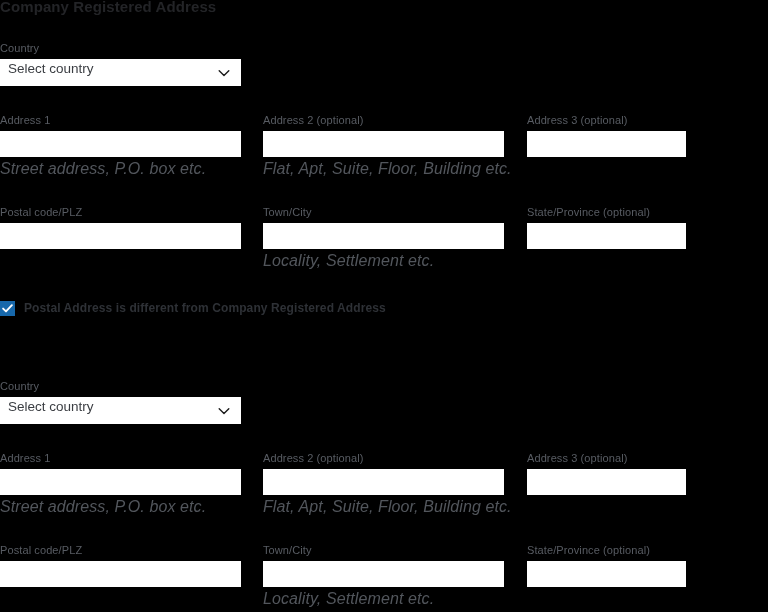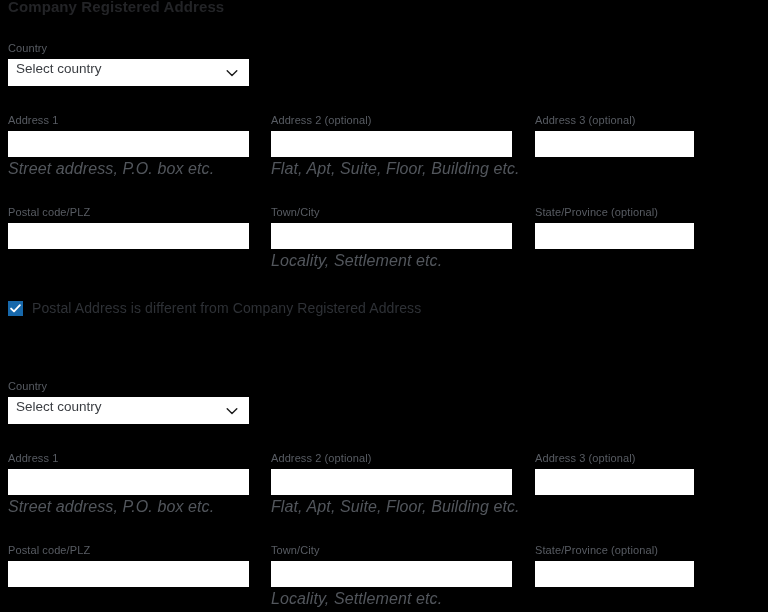--- a/index.html
+++ b/index.html
@@ -12,21 +12,21 @@
     overflow: hidden;
   }
   body {
     font-family: "Liberation Sans", "DejaVu Sans", sans-serif;
     color: #5c6066;
     position: relative;
   }
 
   .page {
     position: absolute;
-    left: 8px; top: 0;
+    left: 0; top: 0;
     width: 686px;
     height: 612px;
     overflow: hidden;
   }
 
   
   .section-heading {
     font-size: 15px;
     font-weight: bold;
     color: #232427;
@@ -127,22 +127,22 @@
     position: relative;
     width: 15px;
     height: 15px;
     background: #1768ab;
     flex: 0 0 15px;
     display: block;
     cursor: pointer;
   }
   .checkbox-box svg { display: block; }
   .checkbox-label {
-    font-size: 14px;
-    font-weight: normal;
+    font-size: 12px;
+    font-weight: bold;
     color: #2e3136;
     letter-spacing: .1px;
     margin-left: 9px;
     white-space: nowrap;
     line-height: 15px;
   }
 
   
   .abs { position: absolute; }
 </style>

